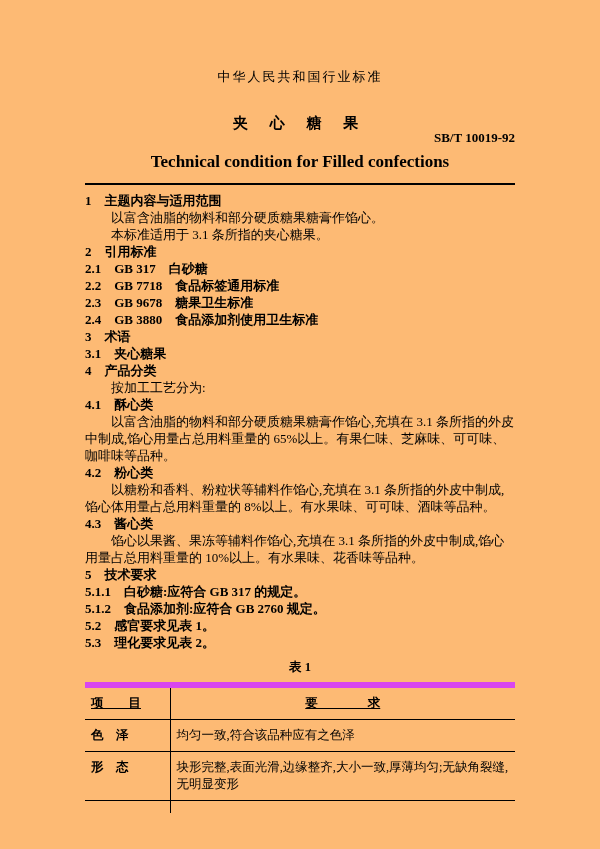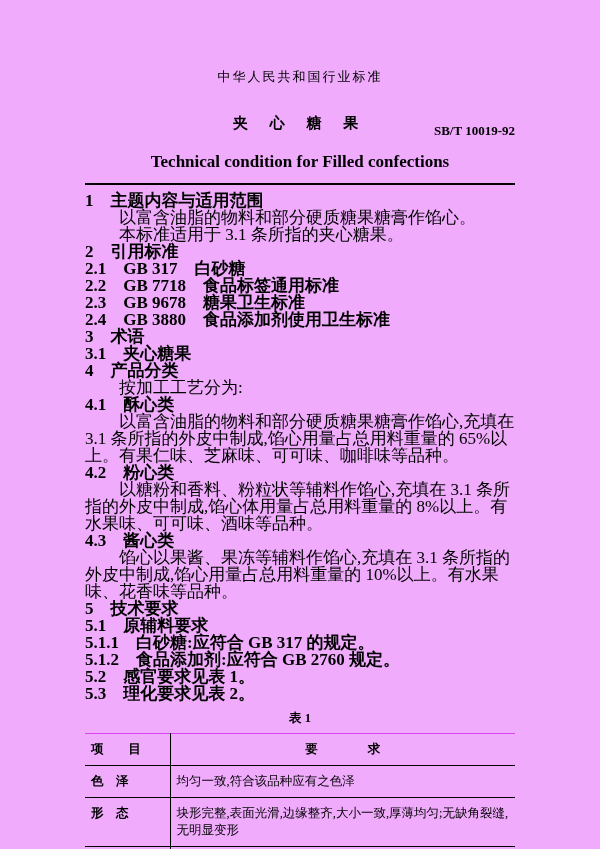--- a/index.html
+++ b/index.html
@@ -7,79 +7,79 @@
   body {
     width:600px; height:849px;
     font-family:"Liberation Serif","DejaVu Serif",serif;
     color:#000;
     position:relative;
     overflow:hidden;
   }
   .page {
     position:absolute; left:0; top:0;
     width:600px; height:849px;
-    background:#f0abfc;
+    background:#fdba74;
     padding:0 85px;
   }
   .doc-header {
     padding-top:68px;
     text-align:center;
     font-size:13px;
     letter-spacing:2px;
   }
   .title-row {
     position:relative;
     margin-top:28px;
     text-align:center;
     height:18px;
   }
   .doc-title {
     font-weight:bold;
     font-size:15px;
     letter-spacing:9px;
   }
   .std-no {
-    position:absolute; right:0; top:9px;
+    position:absolute; right:0; top:16px;
     font-weight:bold;
     font-size:13px;
     letter-spacing:0;
   }
   .doc-subtitle {
     margin-top:20px;
     text-align:center;
     font-weight:bold;
     font-size:17px;
   }
   .rule {
     margin-top:11px;
     border-top:2px solid #000;
   }
   .body-text {
     margin-top:7px;
-    font-size:17px;
+    font-size:13px;
     line-height:17px;
   }
   .line-heading { font-weight:bold; }
   .line-indent  { text-indent:2em; }
   .line-para    { text-indent:2em; }
   .table-caption {
     margin-top:8px;
     text-align:center;
     font-weight:bold;
     font-size:12.5px;
   }
   table.t1 {
     width:100%;
     margin-top:6px;
     border-collapse:collapse;
     font-size:12.5px;
     line-height:17px;
   }
   table.t1 tr { border-bottom:1px solid #000; }
-  table.t1 tr.t1-head { border-top:1px solid #d946ef; }
+  table.t1 tr.t1-head { border-top:6px solid #d946ef;text-decoration:underline; }
   table.t1 th, table.t1 td {
     padding:7px 6px;
     vertical-align:top;
     text-align:left;
     font-weight:normal;
   }
   table.t1 .col-item {
     width:85px;
     border-right:1px solid #000;
     font-weight:bold;
@@ -124,21 +124,20 @@
       <div class="line line-heading">3.1　夹心糖果</div>
       <div class="line line-heading">4　产品分类</div>
       <div class="line line-indent">按加工工艺分为:</div>
       <div class="line line-heading">4.1　酥心类</div>
       <div class="line line-para">以富含油脂的物料和部分硬质糖果糖膏作馅心,充填在 3.1 条所指的外皮中制成,馅心用量占总用料重量的 65%以上。有果仁味、芝麻味、可可味、咖啡味等品种。</div>
       <div class="line line-heading">4.2　粉心类</div>
       <div class="line line-para">以糖粉和香料、粉粒状等辅料作馅心,充填在 3.1 条所指的外皮中制成,馅心体用量占总用料重量的 8%以上。有水果味、可可味、酒味等品种。</div>
       <div class="line line-heading">4.3　酱心类</div>
       <div class="line line-para">馅心以果酱、果冻等辅料作馅心,充填在 3.1 条所指的外皮中制成,馅心用量占总用料重量的 10%以上。有水果味、花香味等品种。</div>
       <div class="line line-heading">5　技术要求</div>
-      <div class="line line-heading">5.1　原辅料要求</div>
       <div class="line line-heading">5.1.1　白砂糖:应符合 GB 317 的规定。</div>
       <div class="line line-heading">5.1.2　食品添加剂:应符合 GB 2760 规定。</div>
       <div class="line line-heading">5.2　感官要求见表 1。</div>
       <div class="line line-heading">5.3　理化要求见表 2。</div>
     </div>
 
   <div class="table-caption">表 1</div>
 
   <table class="t1">
     <thead>

